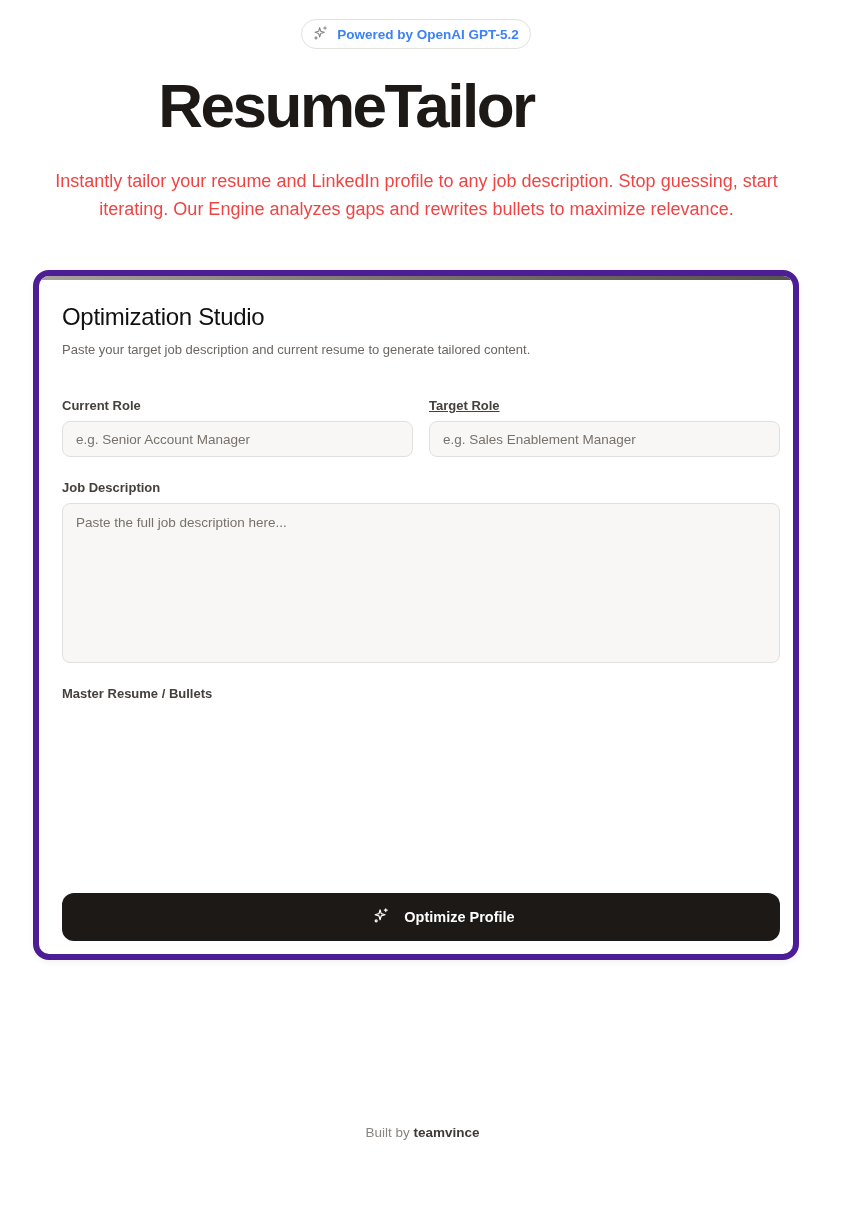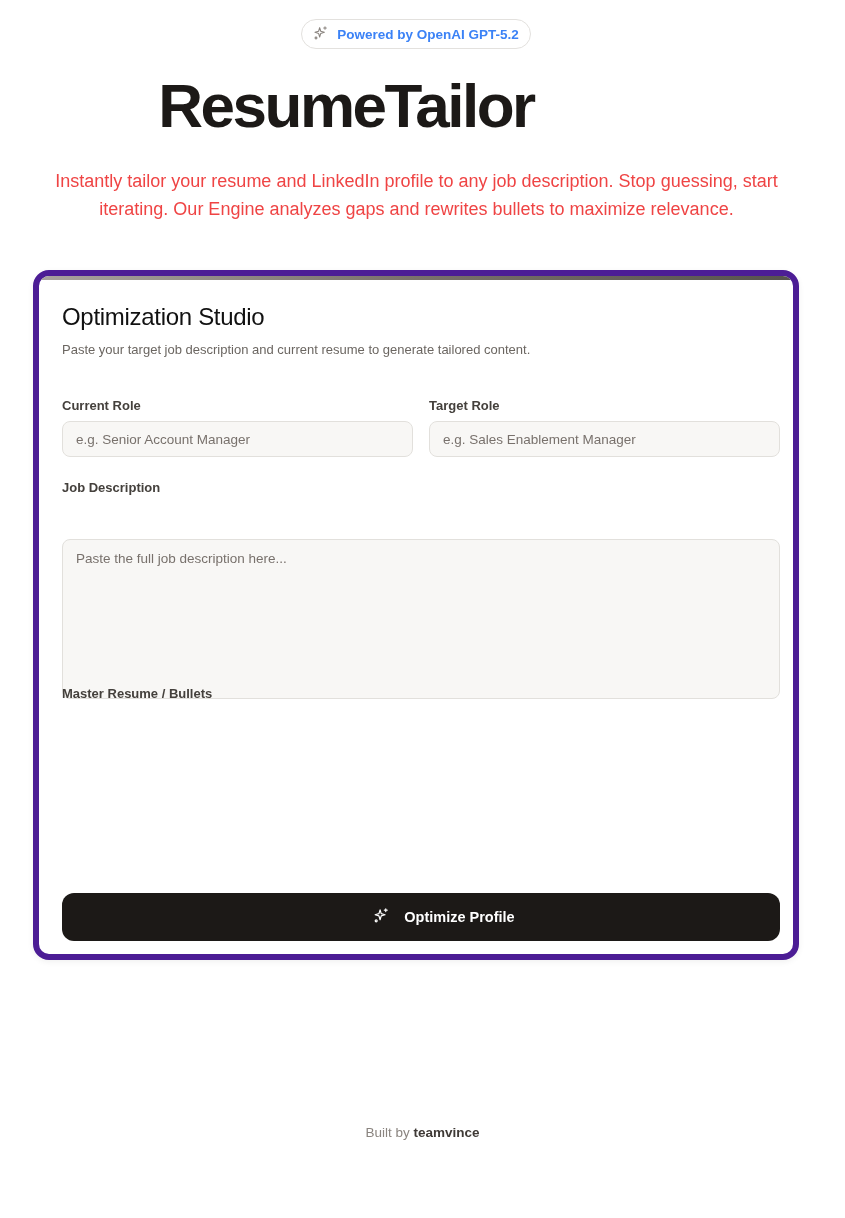--- a/index.html
+++ b/index.html
@@ -117,25 +117,25 @@
 
   <div class="card">
     <div class="card-topbar"></div>
 
     <h2 class="card-title">Optimization Studio</h2>
     <p class="card-desc">Paste your target job description and current resume to generate tailored content.</p>
 
     <label class="label" style="left:23px; top:122px;">Current Role</label>
     <input class="field" type="text" style="left: 23px; top: 145px; width: 351px; height: 36px;" placeholder="e.g. Senior Account Manager">
 
-    <label class="label" style="left:390px; top:122px;">Target Role</label>
+    <label class="label" style="left:390px; top:122px;text-decoration:underline;">Target Role</label>
     <input class="field" type="text" style="left: 390px; top: 145px; width: 351px; height: 36px;" placeholder="e.g. Sales Enablement Manager">
 
     <label class="label" style="left:23px; top:204px;">Job Description</label>
-    <textarea class="field" style="left: 23px; top: 227px; width: 718px; height: 160px; margin-top: 36px;" placeholder="Paste the full job description here..."></textarea>
+    <textarea class="field" style="left: 23px; top: 227px; width: 718px; height: 160px;" placeholder="Paste the full job description here..."></textarea>
 
     <label class="label" style="left:23px; top:410px;">Master Resume / Bullets</label>
 
     <button class="btn">
       <span>
         <svg viewBox="0 0 24 24" fill="none" stroke="#ffffff" stroke-width="1.7" stroke-linejoin="round" stroke-linecap="round">
           <path d="M10 4 L11.6 9.4 L17 11 L11.6 12.6 L10 18 L8.4 12.6 L3 11 L8.4 9.4 Z"></path>
           <path d="M18 2.5 V6.5 M16 4.5 H20"></path>
           <circle cx="4.5" cy="19.5" r="1.4"></circle>
         </svg>

